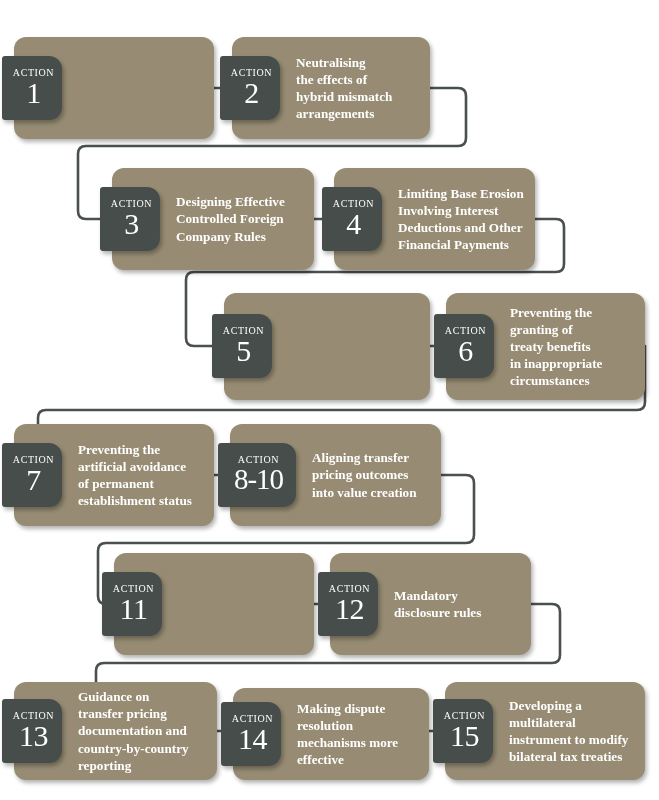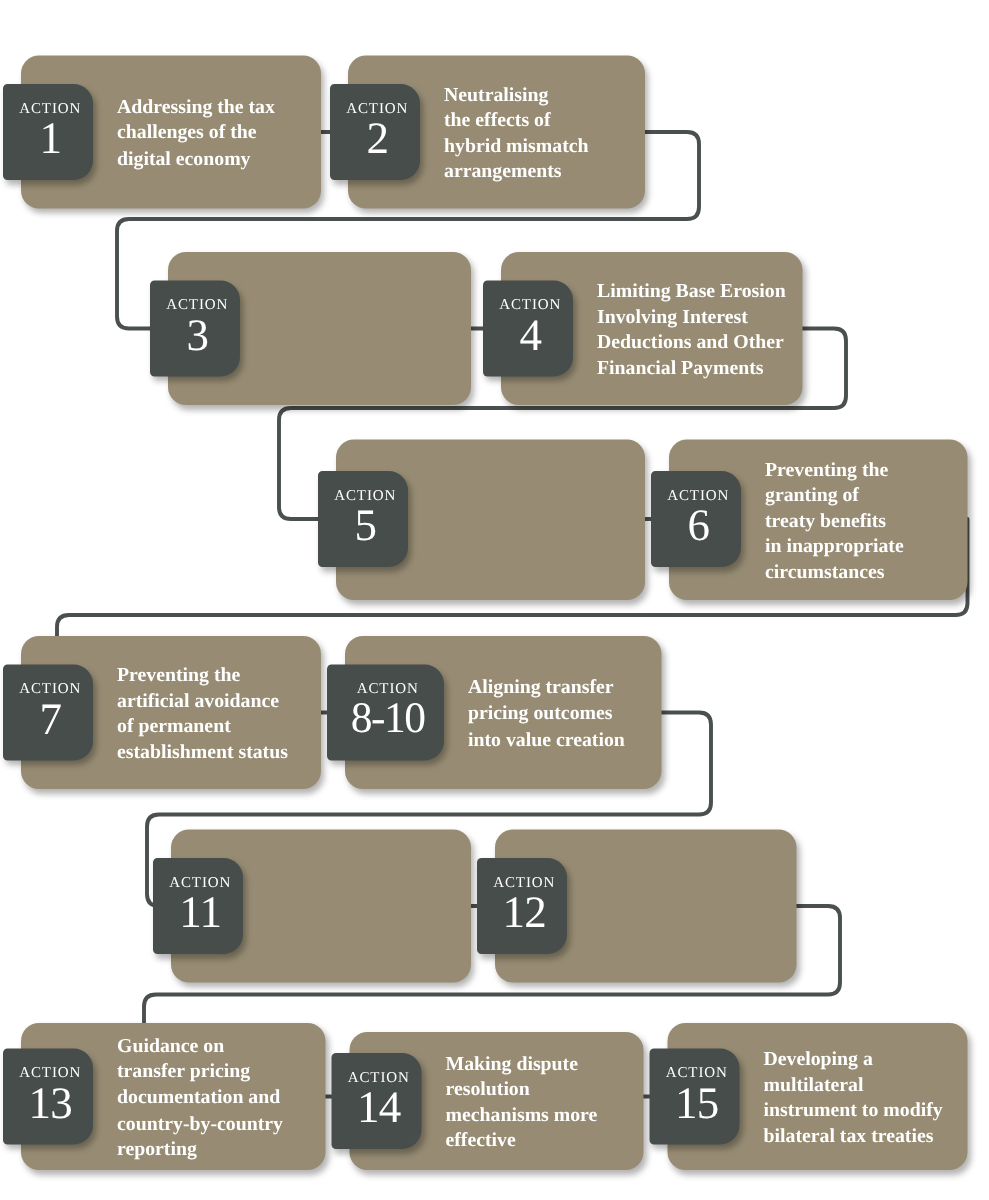--- a/index.html
+++ b/index.html
@@ -112,41 +112,41 @@
 
       <path d="M 429 731 L 445 731"></path>
     </g>
   </svg>
 
   <div class="card" style="left:14px;top:37px;width:200px;height:102px;padding-left:64px;">
     <div class="badge" style="top:19px;width:60px;height:64px;">
       <span class="badge-word">ACTION</span>
       <span class="badge-num">1</span>
     </div>
-    <div class="card-title">Addressing the tax
-challenges of the
-digital economy</div>
   </div>
 
   <div class="card" style="left:232px;top:37px;width:198px;height:102px;padding-left:64px;">
     <div class="badge" style="top:19px;width:60px;height:64px;">
       <span class="badge-word">ACTION</span>
       <span class="badge-num">2</span>
     </div>
     <div class="card-title">Neutralising
 the effects of
 hybrid mismatch
 arrangements</div>
   </div>
 
   <div class="card" style="left:112px;top:168px;width:202px;height:102px;padding-left:64px;">
     <div class="badge" style="top:19px;width:60px;height:64px;">
       <span class="badge-word">ACTION</span>
       <span class="badge-num">3</span>
     </div>
+    <div class="card-title">Designing Effective
+Controlled Foreign
+Company Rules</div>
   </div>
 
   <div class="card" style="left:334px;top:168px;width:201px;height:102px;padding-left:64px;">
     <div class="badge" style="top:19px;width:60px;height:64px;">
       <span class="badge-word">ACTION</span>
       <span class="badge-num">4</span>
     </div>
     <div class="card-title">Limiting Base Erosion
 Involving Interest
 Deductions and Other
@@ -198,20 +198,22 @@
       <span class="badge-word">ACTION</span>
       <span class="badge-num">11</span>
     </div>
   </div>
 
   <div class="card" style="left:330px;top:553px;width:201px;height:102px;padding-left:64px;">
     <div class="badge" style="top:19px;width:60px;height:64px;">
       <span class="badge-word">ACTION</span>
       <span class="badge-num">12</span>
     </div>
+    <div class="card-title">Mandatory
+disclosure rules</div>
   </div>
 
   <div class="card" style="left:14px;top:682px;width:203px;height:98px;padding-left:64px;">
     <div class="badge" style="top:17px;width:60px;height:64px;">
       <span class="badge-word">ACTION</span>
       <span class="badge-num">13</span>
     </div>
     <div class="card-title">Guidance on
 transfer pricing
 documentation and

